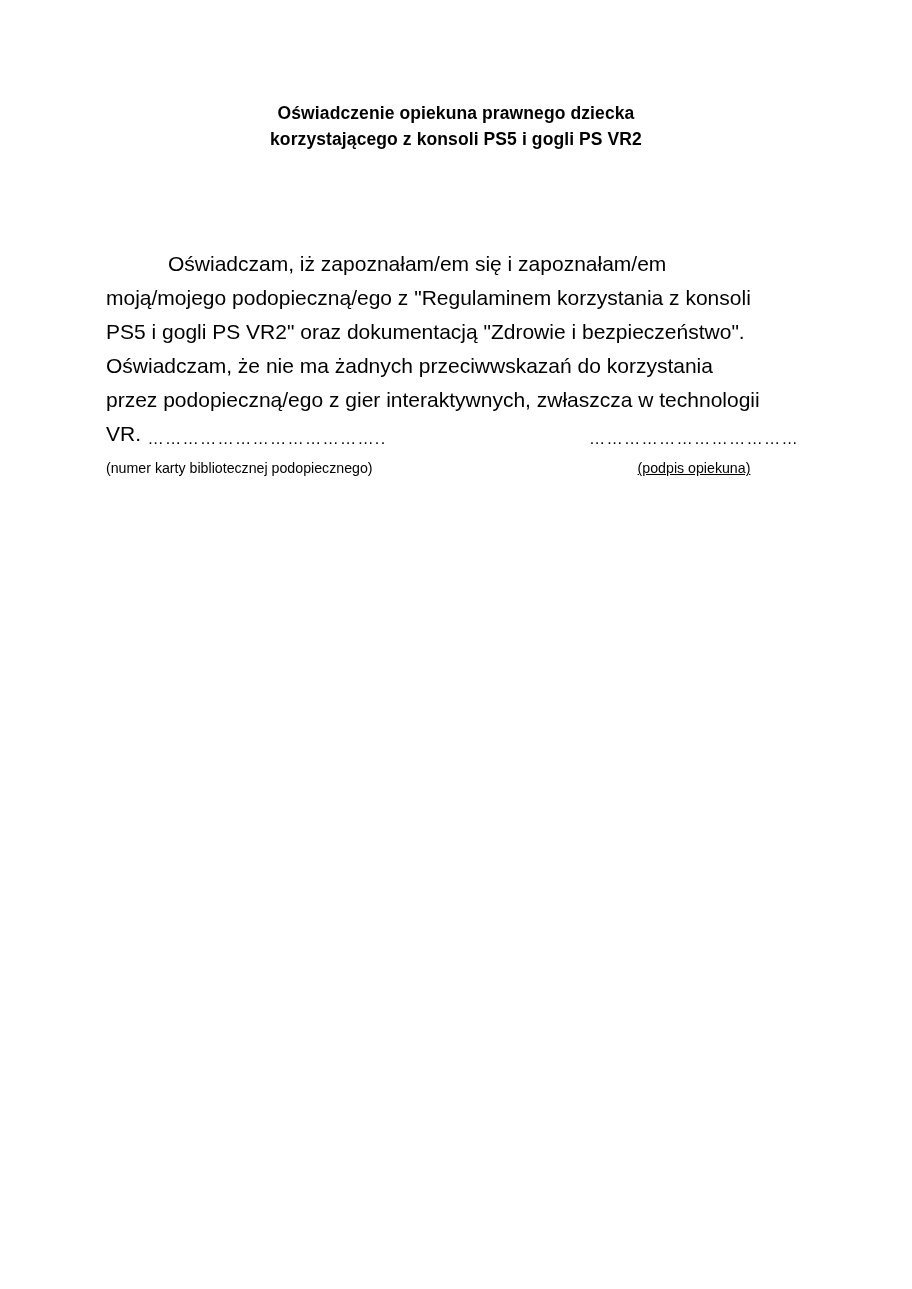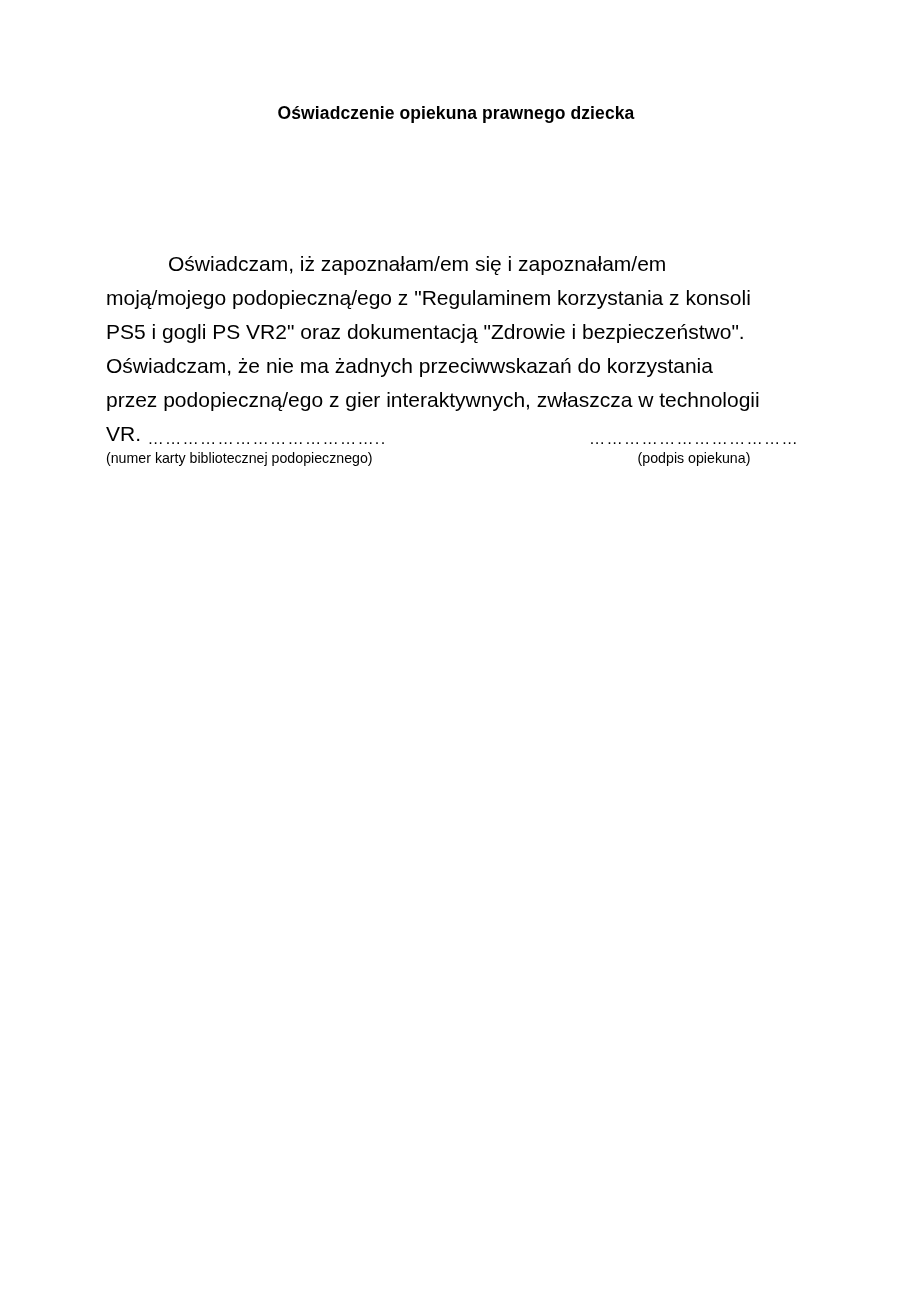--- a/index.html
+++ b/index.html
@@ -70,36 +70,39 @@
   .dots {
     font-size: 16.2px;
     line-height: 1.3;
     letter-spacing: 1.3px;
     white-space: nowrap;
     color: #000;
   }
   .sig-caption {
     font-size: 14.2px;
     line-height: 1.4;
+    margin-top: 10px;
     white-space: nowrap;
   }
   .sig-block.left .sig-caption {
     text-align: left;
   }
   .sig-block.right .sig-caption {
     text-align: center;
+    text-decoration: underline;
   }
 </style>
 </head>
 <body>
 
 <div class="page">
 
   <div class="doc-title">
     <span class="line">Oświadczenie opiekuna prawnego dziecka</span>
+    <span class="line">korzystającego z konsoli PS5 i gogli PS VR2</span>
   </div>
 
   <p class="body-text">Oświadczam, iż zapoznałam/em się i zapoznałam/em moją/mojego podopieczną/ego z "Regulaminem korzystania z konsoli PS5 i gogli PS VR2" oraz dokumentacją "Zdrowie i bezpieczeństwo". Oświadczam, że nie ma żadnych przeciwwskazań do korzystania przez podopieczną/ego z gier interaktywnych, zwłaszcza w technologii VR.</p>
 
   <div class="signature-area">
 
     <div class="sig-block left">
       <div class="dots">…………………………………..</div>
       <div class="sig-caption">(numer karty bibliotecznej podopiecznego)</div>
     </div>

